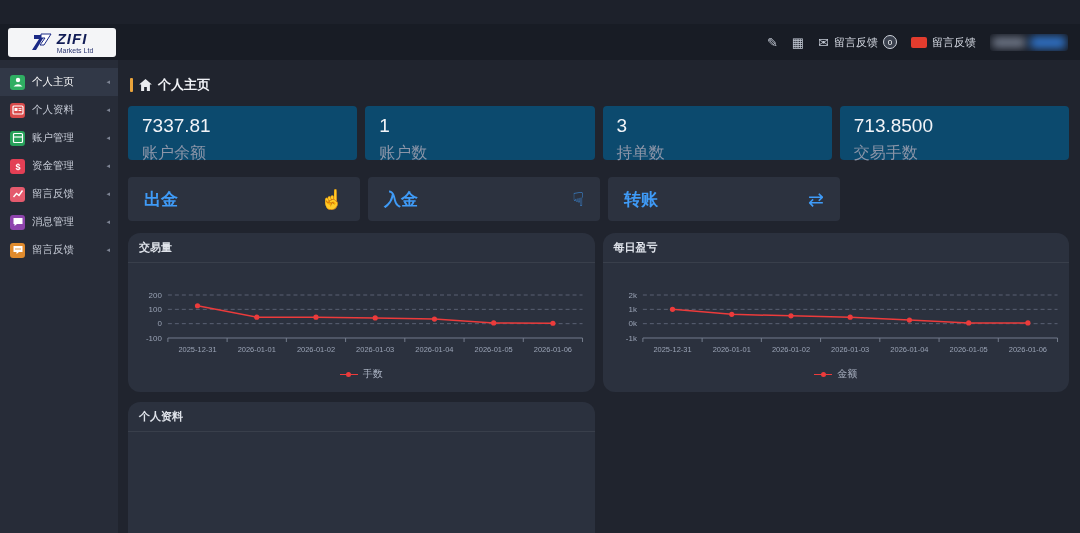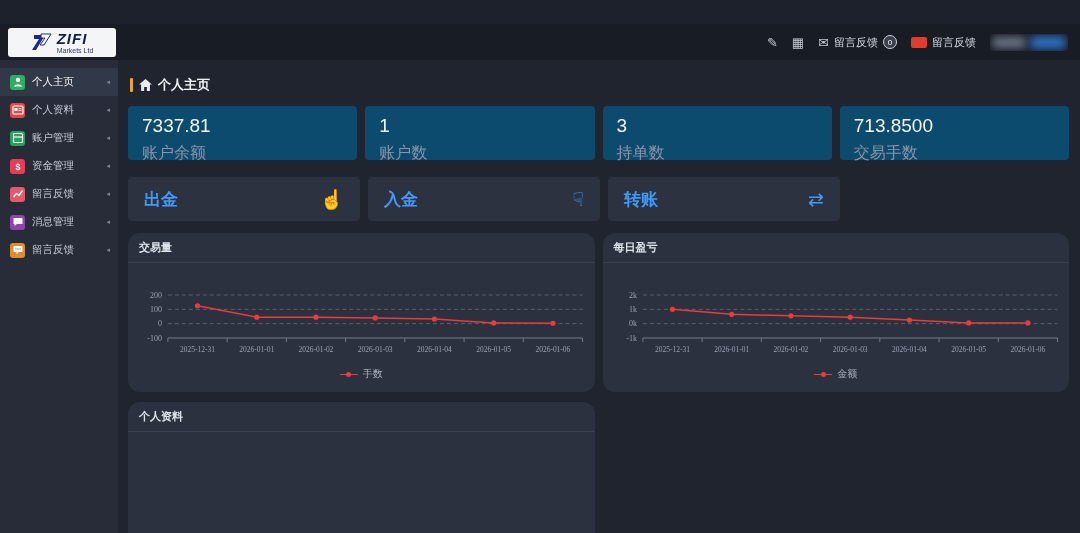--- a/index.html
+++ b/index.html
@@ -46,21 +46,21 @@
   .stat-label { font-size:16px; color:#8c95a8; margin-top:6px; }
 
   .actions { display:flex; gap:8px; margin-bottom:12px; }
   .action-btn { flex:0 0 232px; height:44px; background:#2c323f; border-radius:4px; border:none; display:flex; align-items:center; justify-content:space-between; padding:0 16px; cursor:pointer; }
   .action-label { font-size:17px; font-weight:bold; color:#3f9bf7; }
   .action-icon { font-size:19px; color:#3f9bf7; line-height:1; }
 
   .charts { display:flex; gap:8px; margin-bottom:10px; }
   .panel { background:#2b313e; border-radius:12px; flex:1; }
   .panel-header { font-size:11px; font-weight:bold; color:#dfe3ea; padding:7px 11px; border-bottom:1px solid rgba(255,255,255,0.07); }
-  .chart-body { padding:4px 4px 2px;font-family:Liberation Serif, serif; }
+  .chart-body { padding:4px 4px 2px; }
   .chart-svg { display:block; width:100%; height:94px; }
   .legend { display:flex; align-items:center; justify-content:center; gap:5px; padding:6px 0 9px; cursor:pointer; }
   .legend-marker { position:relative; width:18px; height:6px; }
   .legend-marker .lm-line { position:absolute; top:2.5px; left:0; width:18px; height:1.5px; background:#ec3b3b; }
   .legend-marker .lm-dot { position:absolute; top:0.5px; left:6.5px; width:5px; height:5px; border-radius:50%; background:#ec3b3b; }
   .legend-label { font-size:10px; color:#aab2c2;text-align:center; }
 
   .announce { width:467px; height:145px; flex:none; }
 </style>
 </head>

